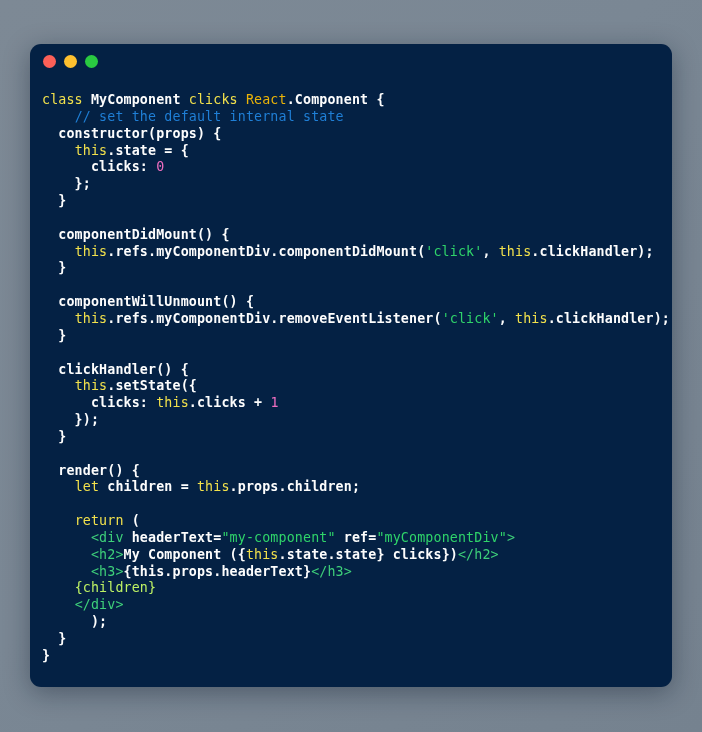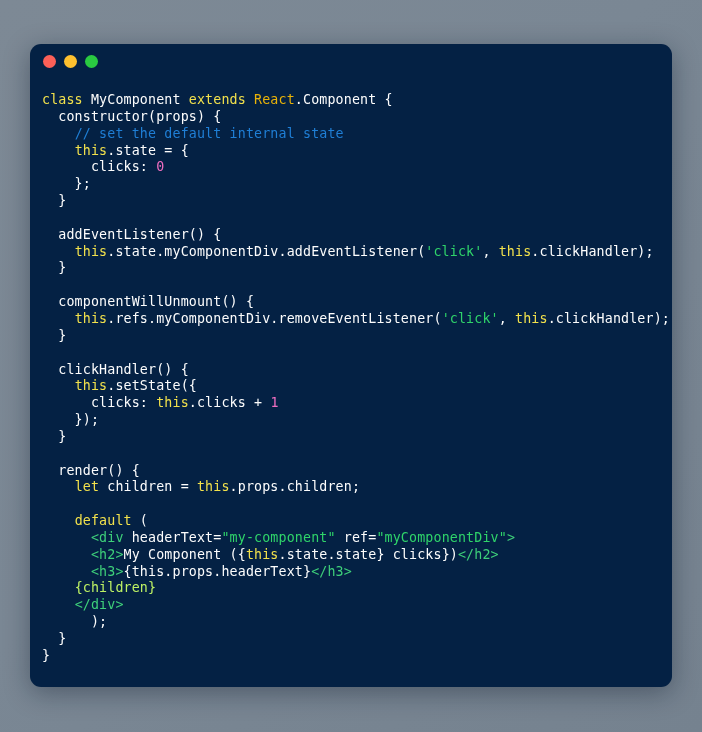--- a/index.html
+++ b/index.html
@@ -57,21 +57,21 @@
     font-size: 13.3px;
     line-height: 16.85px;
     white-space: pre;
     color: #ffffff;
     letter-spacing: 0.15px;
     height: 16.85px;
   }
   .code-line.blank { height: 16.85px; }
 
   
-  .t-plain   { color: #fdfdfd; }
+  .t-plain   { color: #fdfdfd; font-weight: bold; }
   .t-kw      { color: #f2e14c; margin-top: 24px; }   
   .t-this    { color: #f2e14c; margin-top: 24px; }   
   .t-type    { color: #eab308; }   
   .t-comment { color: #1f7fd6; }   
   .t-str     { color: #2fd46a; text-align: center; }   
   .t-num     { color: #f06ec1; }   
   .t-tag     { color: #3ed07a; margin-top: 42px; }   
   .t-expr    { color: #bef264; }   
 </style>
 </head>
@@ -81,46 +81,46 @@
 
   <div class="code-window">
 
     <div class="titlebar">
       <span class="dot red" style="background: rgb(252, 96, 88);"></span>
       <span class="dot yellow" style="background: rgb(254, 192, 47);"></span>
       <span class="dot green" style="background: rgb(42, 202, 65);"></span>
     </div>
 
     <div class="code-body" id="code-body">
-        <div class="code-line"><span class="t-kw">class </span><span class="t-plain">MyComponent </span><span class="t-kw">extends </span><span class="t-type">React</span><span class="t-plain">.Component {</span></div>
+        <div class="code-line"><span class="t-kw">class </span><span class="t-plain">MyComponent </span><span class="t-kw">clicks </span><span class="t-type">React</span><span class="t-plain">.Component {</span></div>
+        <div class="code-line"><span class="t-plain">    </span><span class="t-comment">// set the default internal state</span></div>
         <div class="code-line"><span class="t-plain">  constructor(props) {</span></div>
-        <div class="code-line"><span class="t-plain">    </span><span class="t-comment">// set the default internal state</span></div>
         <div class="code-line"><span class="t-plain">    </span><span class="t-this">this</span><span class="t-plain">.state = {</span></div>
         <div class="code-line"><span class="t-plain">      clicks: </span><span class="t-num">0</span></div>
         <div class="code-line"><span class="t-plain">    };</span></div>
         <div class="code-line"><span class="t-plain">  }</span></div>
         <div class="code-line blank">&nbsp;</div>
-        <div class="code-line"><span class="t-plain">  addEventListener() {</span></div>
-        <div class="code-line"><span class="t-plain">    </span><span class="t-this">this</span><span class="t-plain">.state.myComponentDiv.addEventListener(</span><span class="t-str">'click'</span><span class="t-plain">, </span><span class="t-this">this</span><span class="t-plain">.clickHandler);</span></div>
+        <div class="code-line"><span class="t-plain">  componentDidMount() {</span></div>
+        <div class="code-line"><span class="t-plain">    </span><span class="t-this">this</span><span class="t-plain">.refs.myComponentDiv.componentDidMount(</span><span class="t-str">'click'</span><span class="t-plain">, </span><span class="t-this">this</span><span class="t-plain">.clickHandler);</span></div>
         <div class="code-line"><span class="t-plain">  }</span></div>
         <div class="code-line blank">&nbsp;</div>
         <div class="code-line"><span class="t-plain">  componentWillUnmount() {</span></div>
         <div class="code-line"><span class="t-plain">    </span><span class="t-this">this</span><span class="t-plain">.refs.myComponentDiv.removeEventListener(</span><span class="t-str">'click'</span><span class="t-plain">, </span><span class="t-this">this</span><span class="t-plain">.clickHandler);</span></div>
         <div class="code-line"><span class="t-plain">  }</span></div>
         <div class="code-line blank">&nbsp;</div>
         <div class="code-line"><span class="t-plain">  clickHandler() {</span></div>
         <div class="code-line"><span class="t-plain">    </span><span class="t-this">this</span><span class="t-plain">.setState({</span></div>
         <div class="code-line"><span class="t-plain">      clicks: </span><span class="t-this">this</span><span class="t-plain">.clicks + </span><span class="t-num">1</span></div>
         <div class="code-line"><span class="t-plain">    });</span></div>
         <div class="code-line"><span class="t-plain">  }</span></div>
         <div class="code-line blank">&nbsp;</div>
         <div class="code-line"><span class="t-plain">  render() {</span></div>
         <div class="code-line"><span class="t-plain">    </span><span class="t-kw">let</span><span class="t-plain"> children = </span><span class="t-this">this</span><span class="t-plain">.props.children;</span></div>
         <div class="code-line blank">&nbsp;</div>
-        <div class="code-line"><span class="t-plain">    </span><span class="t-kw">default</span><span class="t-plain"> (</span></div>
+        <div class="code-line"><span class="t-plain">    </span><span class="t-kw">return</span><span class="t-plain"> (</span></div>
         <div class="code-line"><span class="t-plain">      </span><span class="t-tag">&lt;div</span><span class="t-plain"> headerText=</span><span class="t-str">"my-component"</span><span class="t-plain"> ref=</span><span class="t-str">"myComponentDiv"</span><span class="t-tag">&gt;</span></div>
         <div class="code-line"><span class="t-plain">      </span><span class="t-tag">&lt;h2&gt;</span><span class="t-plain">My Component ({</span><span class="t-this">this</span><span class="t-plain">.state.state} clicks})</span><span class="t-tag">&lt;/h2&gt;</span></div>
         <div class="code-line"><span class="t-plain">      </span><span class="t-tag">&lt;h3&gt;</span><span class="t-plain">{this.props.headerText}</span><span class="t-tag">&lt;/h3&gt;</span></div>
         <div class="code-line"><span class="t-plain">    </span><span class="t-expr">{children}</span></div>
         <div class="code-line"><span class="t-plain">    </span><span class="t-tag">&lt;/div&gt;</span></div>
         <div class="code-line"><span class="t-plain">      );</span></div>
         <div class="code-line"><span class="t-plain">  }</span></div>
         <div class="code-line"><span class="t-plain">}</span></div>
       </div>
 

